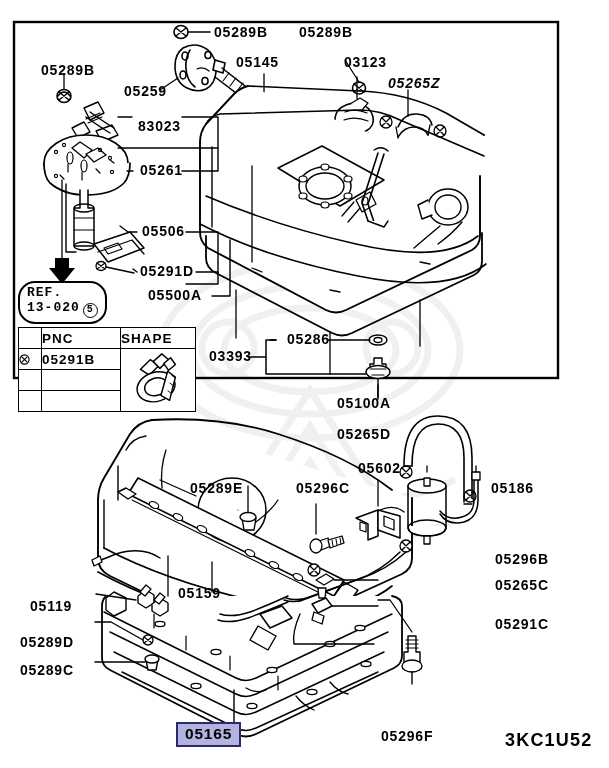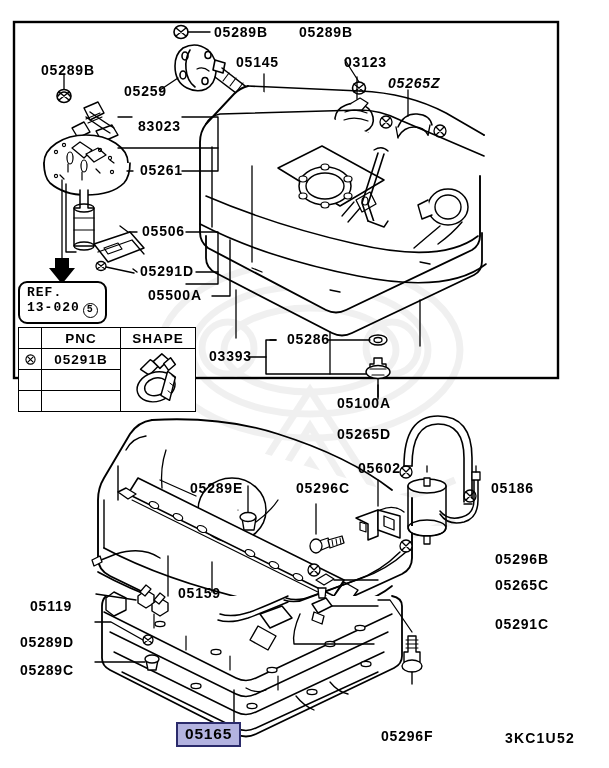--- a/index.html
+++ b/index.html
@@ -7,40 +7,40 @@
        font-family:"Liberation Sans",sans-serif;color:#000;}
   #stage{position:absolute;left:0;top:0;width:609px;height:768px;}
 
   
   .wm{position:absolute;opacity:.055;pointer-events:none;}
 
   
   .lbl{position:absolute;font-family:"Liberation Sans",sans-serif;
        font-size:14px;font-weight:700;letter-spacing:.8px;
        white-space:nowrap;line-height:1;color:#000;}
-  .lbl.sm{font-size:14px;letter-spacing:1.2px;}
+  .lbl.sm{font-size:18px;letter-spacing:1.2px;}
 
   
   .hl{position:absolute;background:#b3b3e0;border:2px solid #2b2b6b;
       font-size:15.5px;font-weight:700;letter-spacing:.8px;
       padding:2px 7px 3px 7px;line-height:1;white-space:nowrap;color:#000;}
 
   
-  .refbox{position:absolute;border:2px solid #000;border-radius:9px;
+  .refbox{position:absolute;border:2px solid #000;border-radius:17px;
           background:#fff;padding:3px 7px 4px 7px;}
   .refbox div{font-family:"Liberation Mono","DejaVu Sans Mono",monospace;
               font-size:13px;font-weight:700;line-height:1.15;letter-spacing:1px;
               white-space:nowrap;}
   .circnum{display:inline-block;width:13px;height:13px;border:1.6px solid #000;
            border-radius:50%;text-align:center;line-height:12px;font-size:10px;
            font-weight:700;vertical-align:-1px;margin-left:3px;}
 
   
   .pnctable{position:absolute;border-collapse:collapse;background:#fff;}
-  .pnctable td,.pnctable th{border:1.6px solid #000;padding:0;text-align:center;
+  .pnctable td,.pnctable th{border:1.6px solid #000;padding:0;text-align:left;
       font-family:"Liberation Sans",sans-serif;font-size:13.5px;font-weight:700;
       letter-spacing:1px;color:#000;background:#fff;}
   .pnctable .c-mark{width:22px;}
   .pnctable .c-pnc{width:78px;}
   .pnctable .c-shape{width:74px;}
   .pnctable tr{height:21px;}
 
   .xmark{display:inline-block;width:11px;height:11px;position:relative;vertical-align:-1px;}
 
   svg{display:block;}

